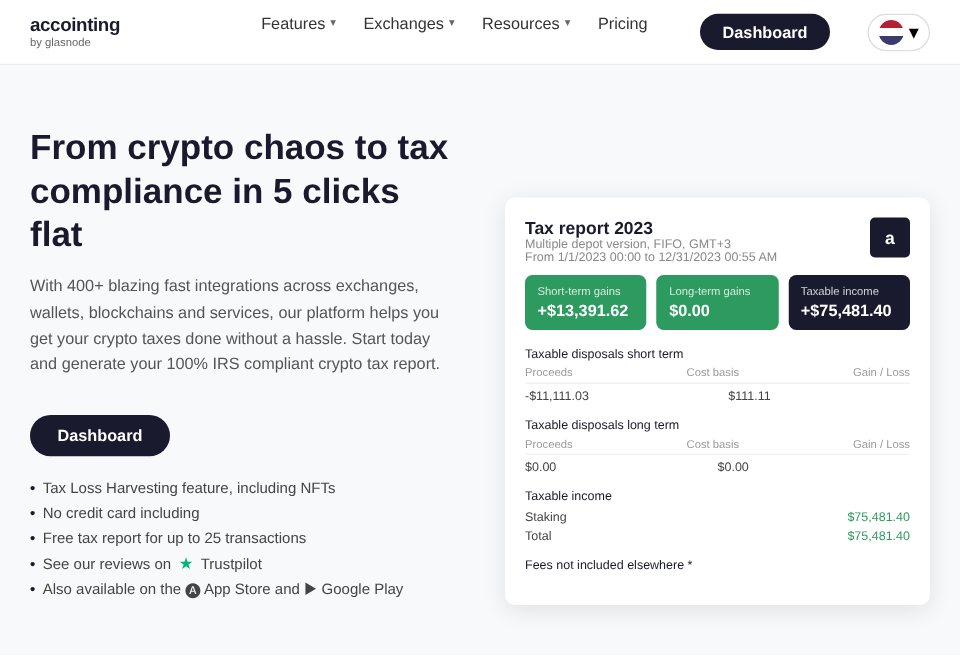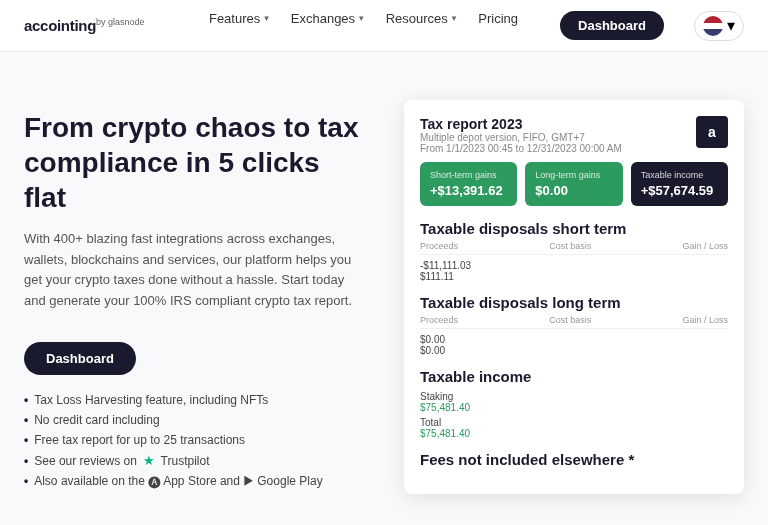--- a/index.html
+++ b/index.html
@@ -11,21 +11,21 @@
       display: flex;
       align-items: center;
       padding: 0 24px;
       height: 52px;
       border-bottom: 1px solid #e9ecef;
       position: relative;
       z-index: 10;
     }
     .nav-logo {
       display: flex;
-      flex-direction: row;
+      flex-direction: column;
       margin-right: auto;
     }
     .logo-main { font-size: 15px; font-weight: 700; color: #1a1a2e; letter-spacing: -0.3px; }
     .logo-sub { font-size: 9px; color: #666; }
     .nav-links { display: flex; align-items: flex-start; gap: 22px; }
     .nav-link {
       font-size: 13px;
       color: #333;
       cursor: pointer;
       display: flex;
@@ -141,37 +141,36 @@
     .tax-metric {
       flex: 1;
       border-radius: 6px;
       padding: 8px 10px;
     }
     .tax-metric.green { background: #2d9a5f; }
     .tax-metric.dark { background: #1a1a2e; }
     .tax-metric-label { font-size: 9px; color: rgba(255,255,255,0.8); margin-bottom: 3px; }
     .tax-metric-value { font-size: 13px; font-weight: 700; color: #fff; }
     .tax-section { margin-bottom: 10px; }
-    .tax-section-title { font-size: 15px; font-weight: 700; color: #1a1a2e; margin-bottom: 4px; }
+    .tax-section-title { font-size: 10px; font-weight: 400; color: #1a1a2e; margin-bottom: 4px; }
     .tax-table-header {
       display: flex;
       justify-content: space-between;
       font-size: 9px;
       color: #999;
       border-bottom: 1px solid #f0f0f0;
       padding-bottom: 3px;
       margin-bottom: 3px;
     }
     .tax-table-row {
       display: flex;
       justify-content: space-between;
       font-size: 10px;
       color: #444;
       padding: 2px 0;
-      flex-direction: column;
     }
     .tax-table-row .green-val { color: #2d9a5f; }
 
     
     .second-section {
       background: #fff;
       padding: 40px 24px;
       display: flex;
       align-items: center;
       gap: 40px;
@@ -219,37 +218,37 @@
       <li>See our reviews on <span class="trustpilot-star">★</span> Trustpilot</li>
       <li>Also available on the 🅐 App Store and ▶ Google Play</li>
     </ul>
   </div>
 
   <div class="hero-right">
     <div class="tax-card">
       <div class="tax-card-header">
         <div>
           <div class="tax-card-title">Tax report 2023</div>
-          <div class="tax-card-subtitle">Multiple depot version, FIFO, GMT+7</div>
-          <div class="tax-card-subtitle">From 1/1/2023 00:45 to 12/31/2023 00:00 AM</div>
+          <div class="tax-card-subtitle">Multiple depot version, FIFO, GMT+3</div>
+          <div class="tax-card-subtitle">From 1/1/2023 00:00 to 12/31/2023 00:55 AM</div>
         </div>
         <div class="tax-card-logo">a</div>
       </div>
       <div class="tax-metrics">
         <div class="tax-metric green">
           <div class="tax-metric-label">Short-term gains</div>
           <div class="tax-metric-value">+$13,391.62</div>
         </div>
         <div class="tax-metric green">
           <div class="tax-metric-label">Long-term gains</div>
           <div class="tax-metric-value">$0.00</div>
         </div>
         <div class="tax-metric dark">
           <div class="tax-metric-label">Taxable income</div>
-          <div class="tax-metric-value">+$57,674.59</div>
+          <div class="tax-metric-value">+$75,481.40</div>
         </div>
       </div>
 
       <div class="tax-section">
         <div class="tax-section-title">Taxable disposals short term</div>
         <div class="tax-table-header">
           <span>Proceeds</span>
           <span>Cost basis</span>
           <span>Gain / Loss</span>
         </div>

